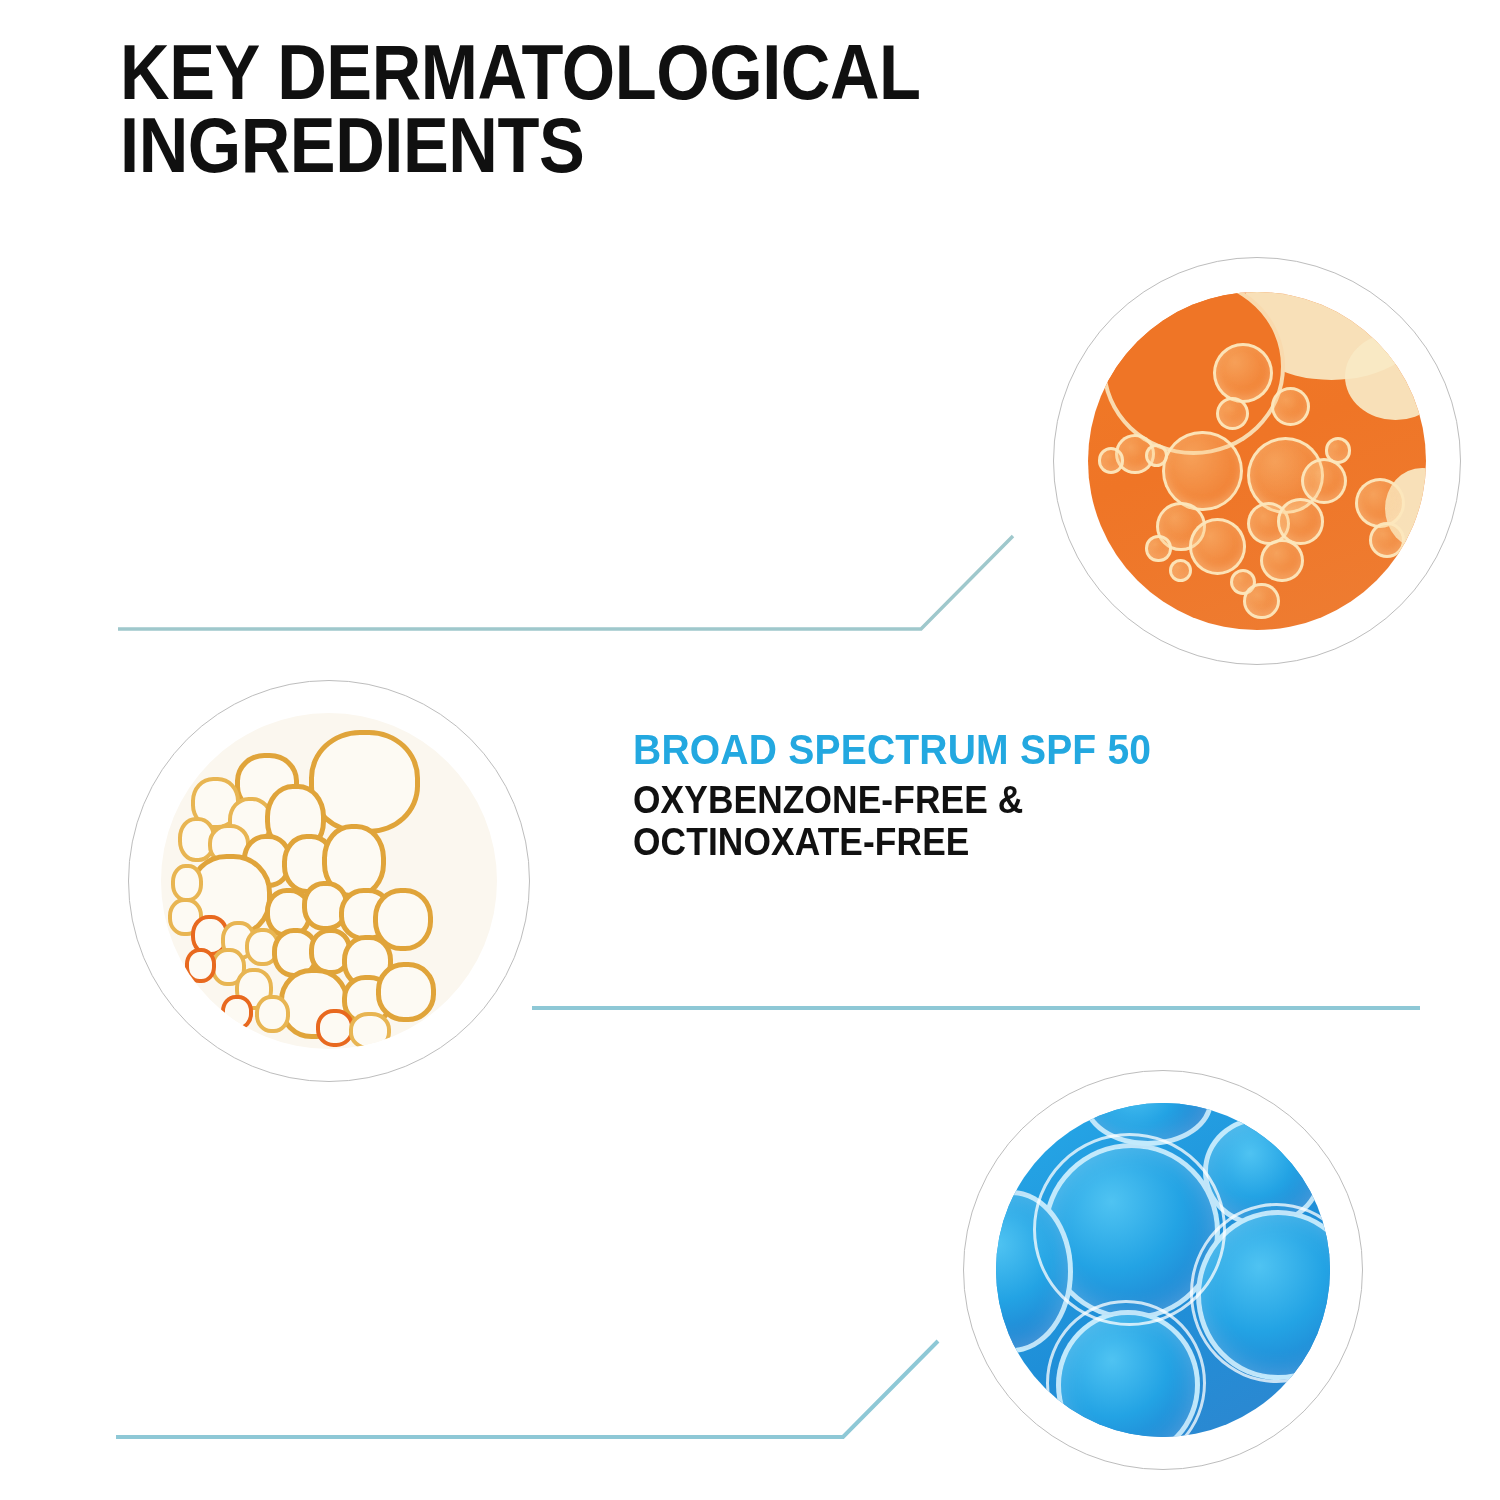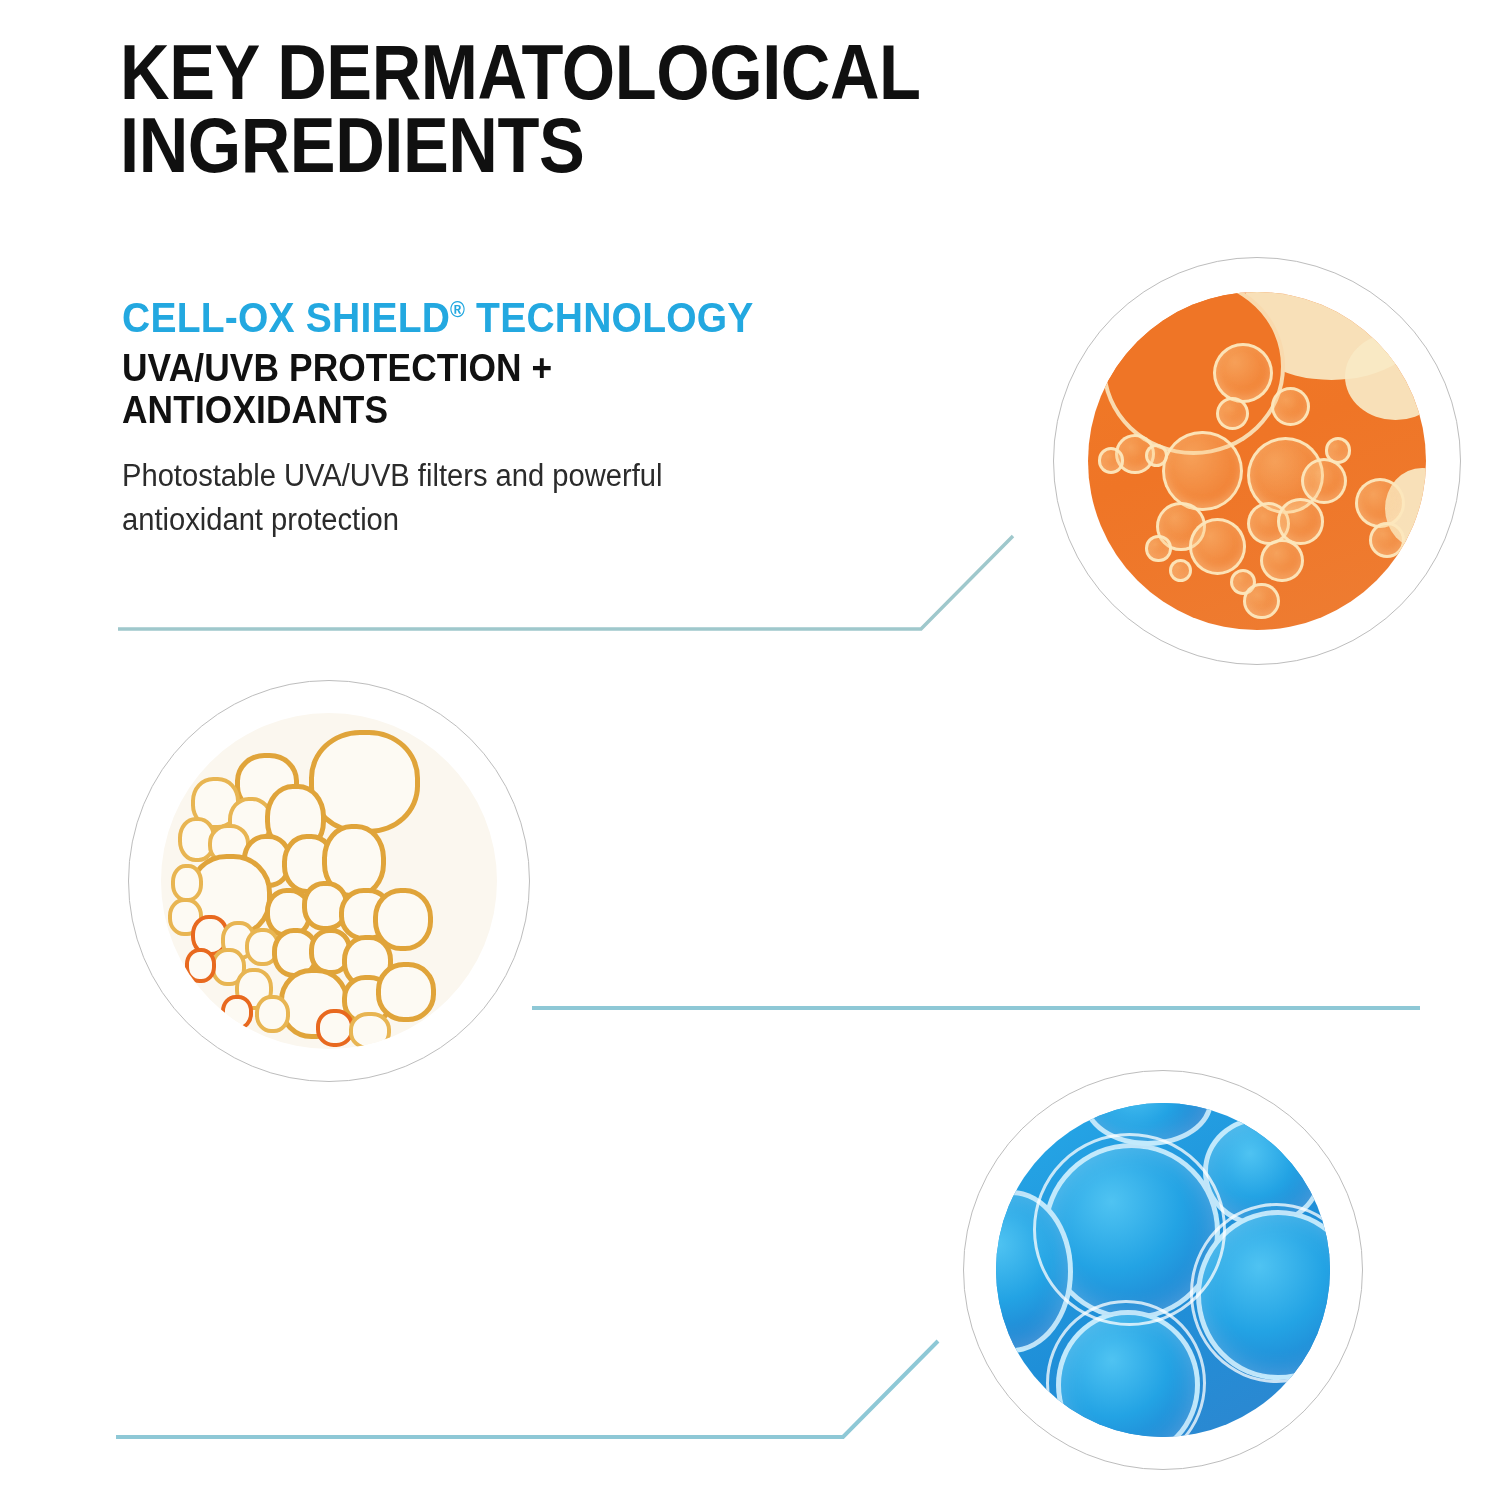--- a/index.html
+++ b/index.html
@@ -165,27 +165,20 @@
 
   <div class="page-title">KEY DERMATOLOGICAL
 INGREDIENTS</div>
 
   <svg class="connectors" viewBox="0 0 1500 1500" width="1500" height="1500">
     <polyline points="118,629 921,629 1013,536" fill="none" stroke="#9fc8cc" stroke-width="3.5"></polyline>
     <line x1="532" y1="1008" x2="1420" y2="1008" stroke="#8ec8d6" stroke-width="4"></line>
     <polyline points="116,1437 843,1437 938,1341" fill="none" stroke="#8ec8d6" stroke-width="4"></polyline>
   </svg>
 
-  <div class="block" style="left:122px; top:296px; width:960px;">
-    <div class="h-blue" style="color: rgb(35, 168, 224);"><span>CELL-OX SHIELD</span><span class="reg">®</span><span> TECHNOLOGY</span></div>
-    <div class="h-black" style="color: rgb(17, 17, 17);">UVA/UVB PROTECTION +
-ANTIOXIDANTS</div>
-    <div class="body-text">Photostable UVA/UVB filters and powerful
-antioxidant protection</div>
-  </div>
 
   <div class="circle-wrap" style="left:1053px; top:257px; width:408px; height:408px;">
     <div class="circle-img sw-oil" style="width:338px; height:338px;">
       <div class="blob" style="left:44%; top:-10%; width:56%; height:36%;"></div>
       <div class="blob" style="left:76%; top:12%; width:30%; height:26%;"></div>
       <div class="blob" style="left:-8%; top:-12%; width:20%; height:22%;"></div>
       <div class="blob dark" style="left:4%; top:-4%; width:52%; height:50%;"></div>
       <div class="blob" style="left:88%; top:52%; width:22%; height:24%;"></div>
       <div class="bub" style="left:37%; top:15%; width:16%; height:16%;"></div>
       <div class="bub" style="left:54%; top:28%; width:10%; height:10%;"></div>
@@ -204,20 +197,25 @@
       <div class="bub" style="left:56%; top:61%; width:12%; height:12%;"></div>
       <div class="bub" style="left:51%; top:73%; width:11%; height:11%;"></div>
       <div class="bub" style="left:83%; top:68%; width:9%; height:9%;"></div>
       <div class="bub" style="left:17%; top:72%; width:6%; height:6%;"></div>
       <div class="bub" style="left:24%; top:79%; width:5%; height:5%;"></div>
       <div class="bub" style="left:42%; top:82%; width:6%; height:6%;"></div>
       <div class="bub" style="left:46%; top:86%; width:9%; height:9%;"></div>
     </div>
   </div>
 
+  <div class="block" style="left:633px; top:728px; width:840px;">
+    <div class="h-blue" style="color: rgb(35, 168, 224);"><span>BROAD SPECTRUM SPF 50</span><span class="reg"></span><span></span></div>
+    <div class="h-black" style="color: rgb(17, 17, 17);">OXYBENZONE-FREE &amp;
+OCTINOXATE-FREE</div>
+  </div>
 
   <div class="circle-wrap" style="left:128px; top:680px; width:402px; height:402px;">
     <div class="circle-img sw-cell" style="width:336px; height:336px;">
       <div class="cel" style="left:44%; top:5%; width:30%; height:28%;"></div>
       <div class="cel" style="left:22%; top:12%; width:16%; height:15%;"></div>
       <div class="cel sm" style="left:9%; top:19%; width:12%; height:13%;"></div>
       <div class="cel sm" style="left:20%; top:25%; width:11%; height:12%;"></div>
       <div class="cel" style="left:31%; top:21%; width:15%; height:18%;"></div>
       <div class="cel sm" style="left:5%; top:31%; width:9%; height:11%;"></div>
       <div class="cel sm" style="left:14%; top:33%; width:10%; height:10%;"></div>

